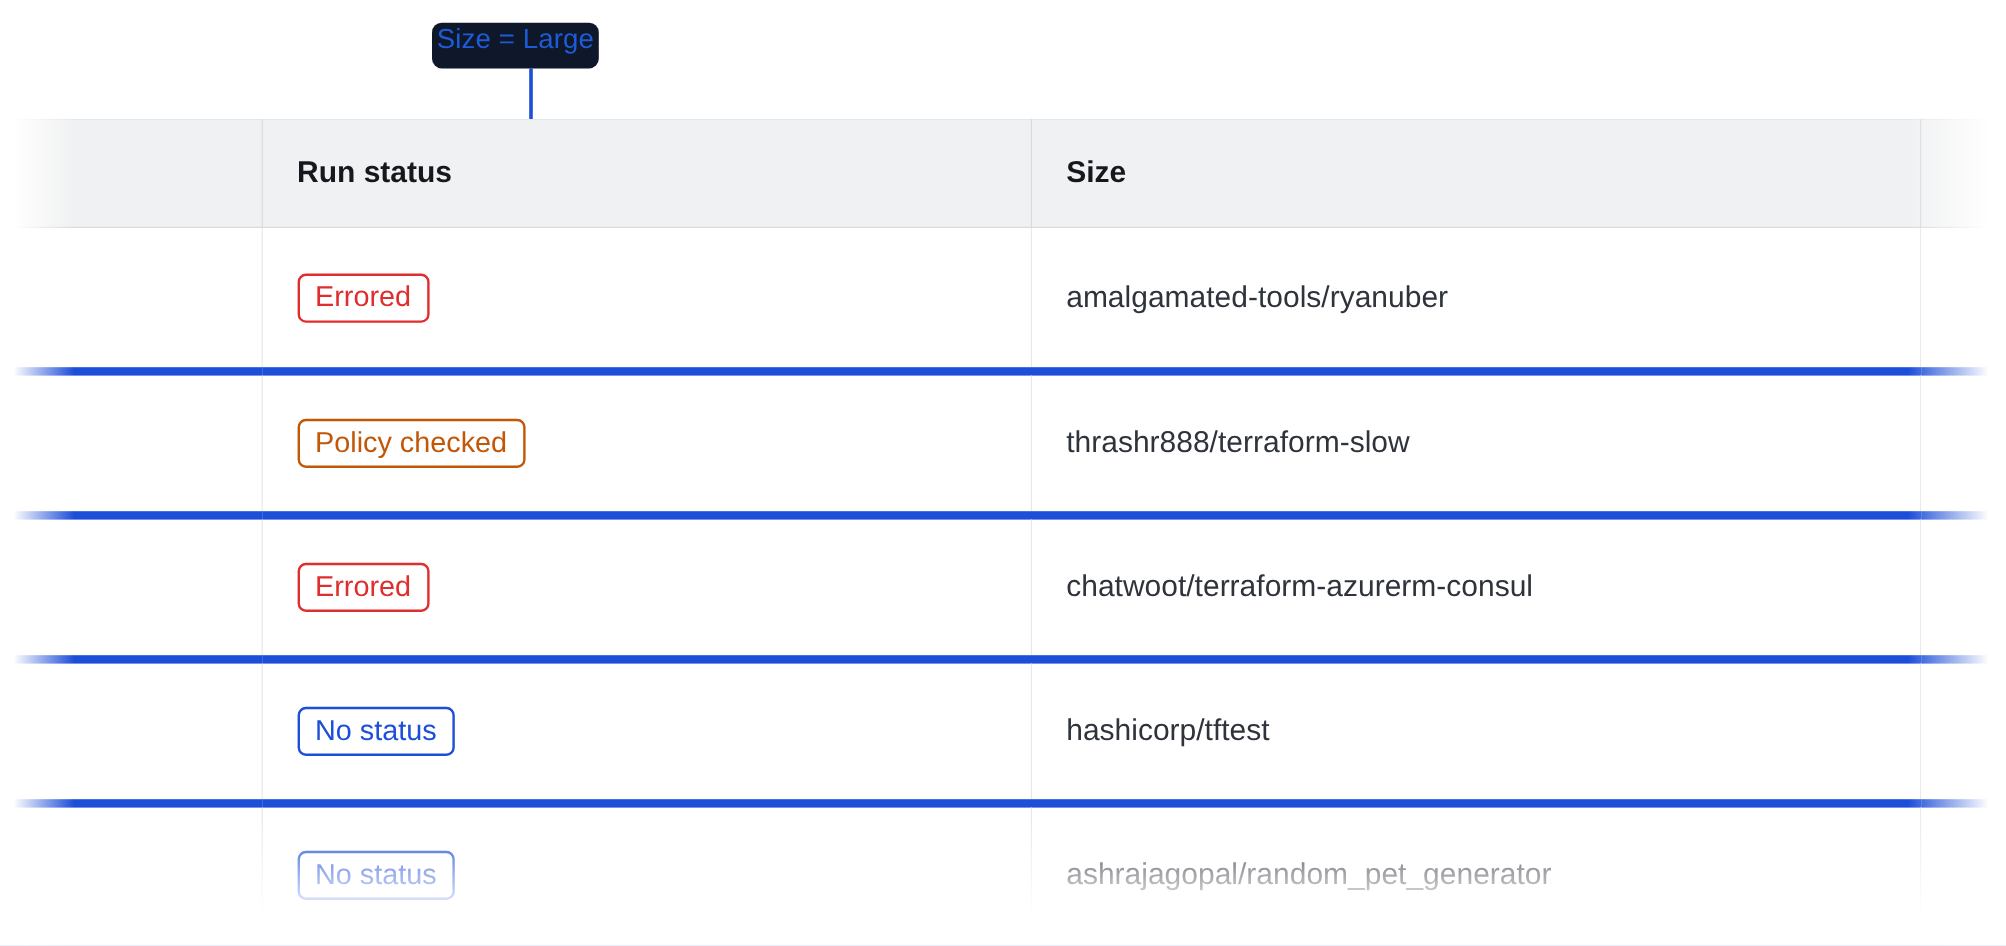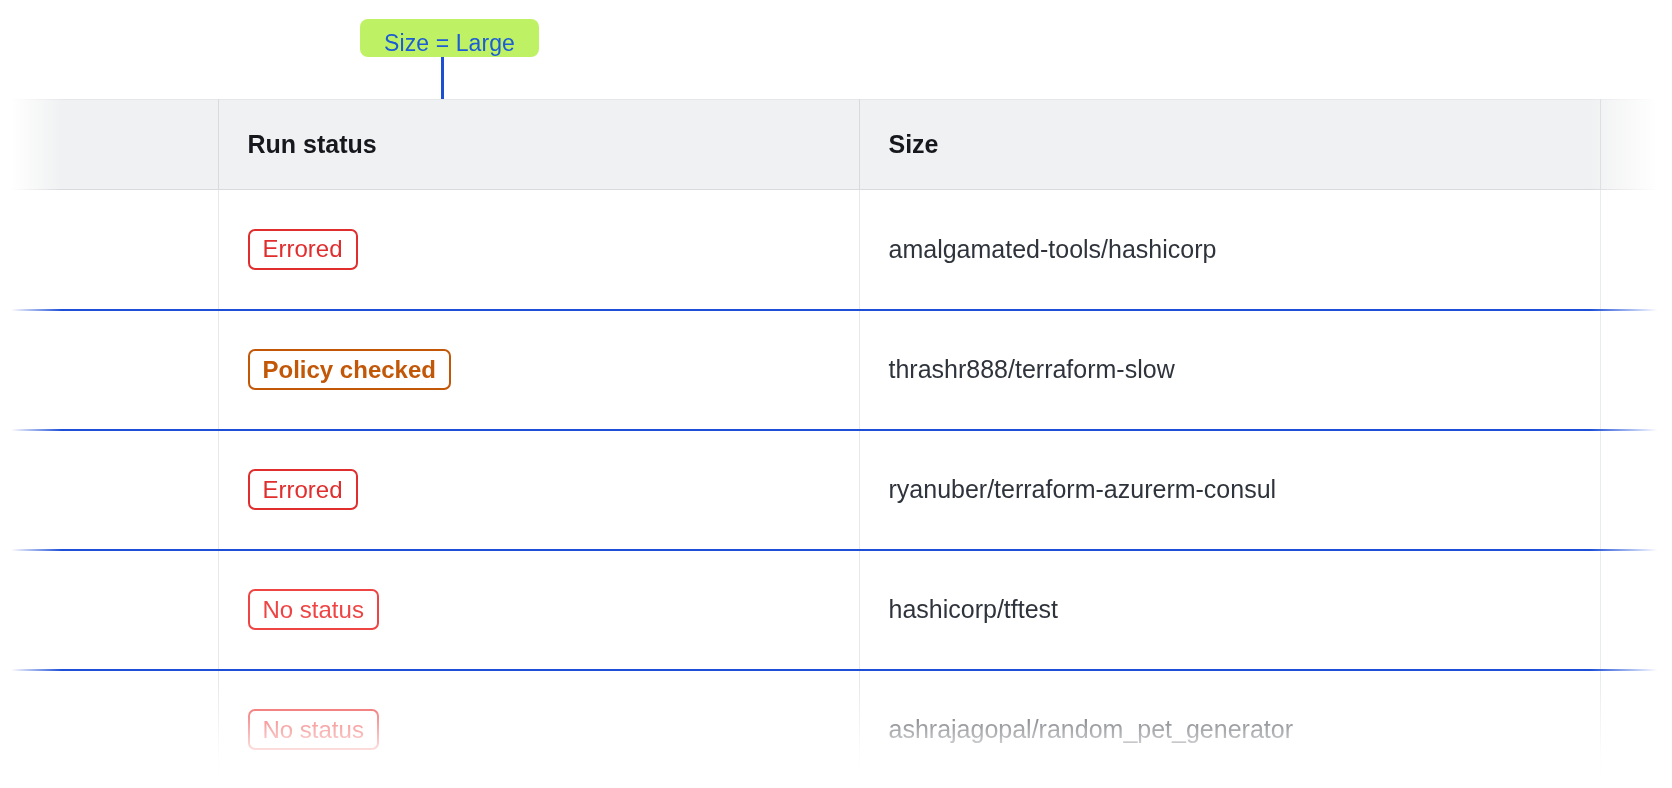--- a/index.html
+++ b/index.html
@@ -20,26 +20,26 @@
     overflow: hidden;
     background: #ffffff;
   }
 
   
   .callout {
     position: absolute;
     left: 360px;
     top: 19px;
     height: 38px;
-    padding: 0 24px;
+    padding: 0 4px;
     display: flex;
-    align-items: flex-end;
+    align-items: flex-start;
     justify-content: center;
     border-radius: 8px;
-    background: #bef264;
+    background: #0f172a;
     color: #1c5cd6;
     font-size: 23px;
     letter-spacing: 0.1px;
     white-space: nowrap;
     box-sizing: border-box;
   }
 
   .connector-line {
     position: absolute;
     left: 441px;
@@ -97,21 +97,21 @@
     vertical-align: middle;
   }
   .tbl thead th.col-select { padding-left: 0; }
   .tbl thead th.col-extra  { border-right: none; }
 
   .tbl tbody td {
     height: 120px;
     padding: 0 0 0 29px;
     font-size: 25px;
     color: #2f343c;
-    border-bottom: 2px solid #1d4ed8;
+    border-bottom: 7px solid #1d4ed8;
     border-right: 1px solid #e7e8eb;
     box-sizing: border-box;
     vertical-align: middle;
     background: #ffffff;
   }
   .tbl tbody td.col-select { padding-left: 0; }
   .tbl tbody td.col-extra  { border-right: none; }
 
   
   .pill {
@@ -121,22 +121,22 @@
     height: 41px;
     padding: 0 13px;
     border-radius: 7px;
     border: 2px solid currentColor;
     font-size: 24px;
     line-height: 1;
     white-space: nowrap;
     box-sizing: border-box;
   }
   .pill.errored        { color: #e02d2d; }
-  .pill.policy-checked { color: #c25708; font-weight: bold; }
-  .pill.no-status      { color: #ef4444; }
+  .pill.policy-checked { color: #c25708; }
+  .pill.no-status      { color: #1d4ed8; }
 
   .repo-cell { white-space: nowrap; }
 
   
   .fade {
     position: absolute;
     pointer-events: none;
   }
   .fade-left {
     left: 0; top: 99px; width: 62px; height: 689px;
@@ -175,33 +175,33 @@
           <th class="col-select"></th>
           <th class="col-status">Run status</th>
           <th class="col-repo">Size</th>
           <th class="col-extra"></th>
         </tr>
       </thead>
       <tbody id="tbody">
           <tr>
             <td class="col-select"></td>
             <td class="col-status"><span class="pill errored">Errored</span></td>
-            <td class="col-repo repo-cell">amalgamated-tools/hashicorp</td>
+            <td class="col-repo repo-cell">amalgamated-tools/ryanuber</td>
             <td class="col-extra"></td>
           </tr>
           <tr>
             <td class="col-select"></td>
             <td class="col-status"><span class="pill policy-checked">Policy checked</span></td>
             <td class="col-repo repo-cell">thrashr888/terraform-slow</td>
             <td class="col-extra"></td>
           </tr>
           <tr>
             <td class="col-select"></td>
             <td class="col-status"><span class="pill errored">Errored</span></td>
-            <td class="col-repo repo-cell">ryanuber/terraform-azurerm-consul</td>
+            <td class="col-repo repo-cell">chatwoot/terraform-azurerm-consul</td>
             <td class="col-extra"></td>
           </tr>
           <tr>
             <td class="col-select"></td>
             <td class="col-status"><span class="pill no-status">No status</span></td>
             <td class="col-repo repo-cell">hashicorp/tftest</td>
             <td class="col-extra"></td>
           </tr>
           <tr>
             <td class="col-select"></td>

